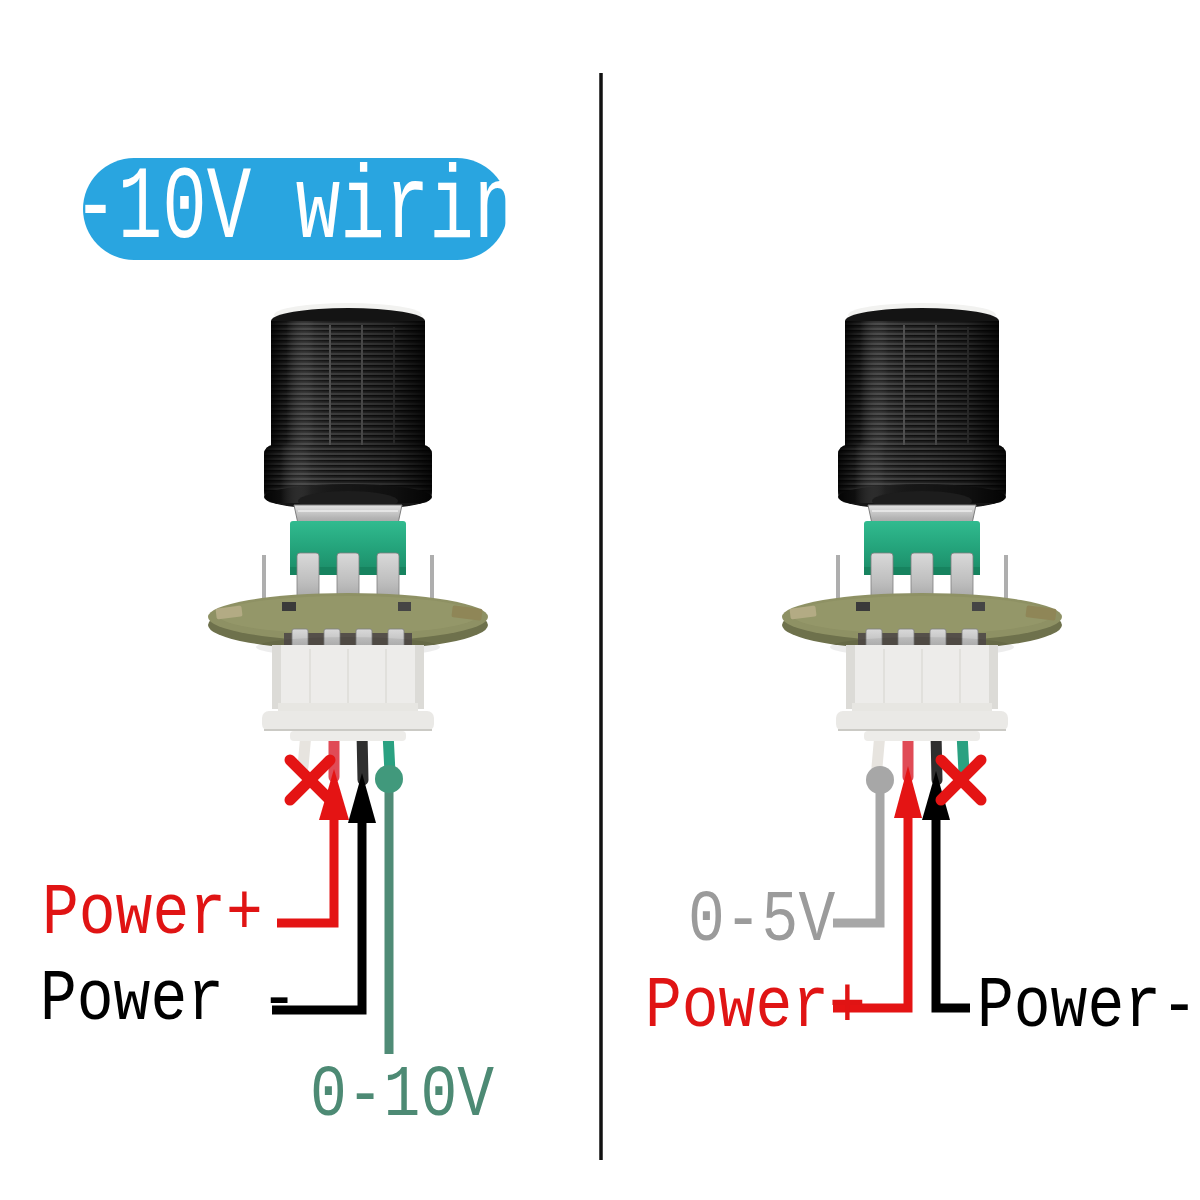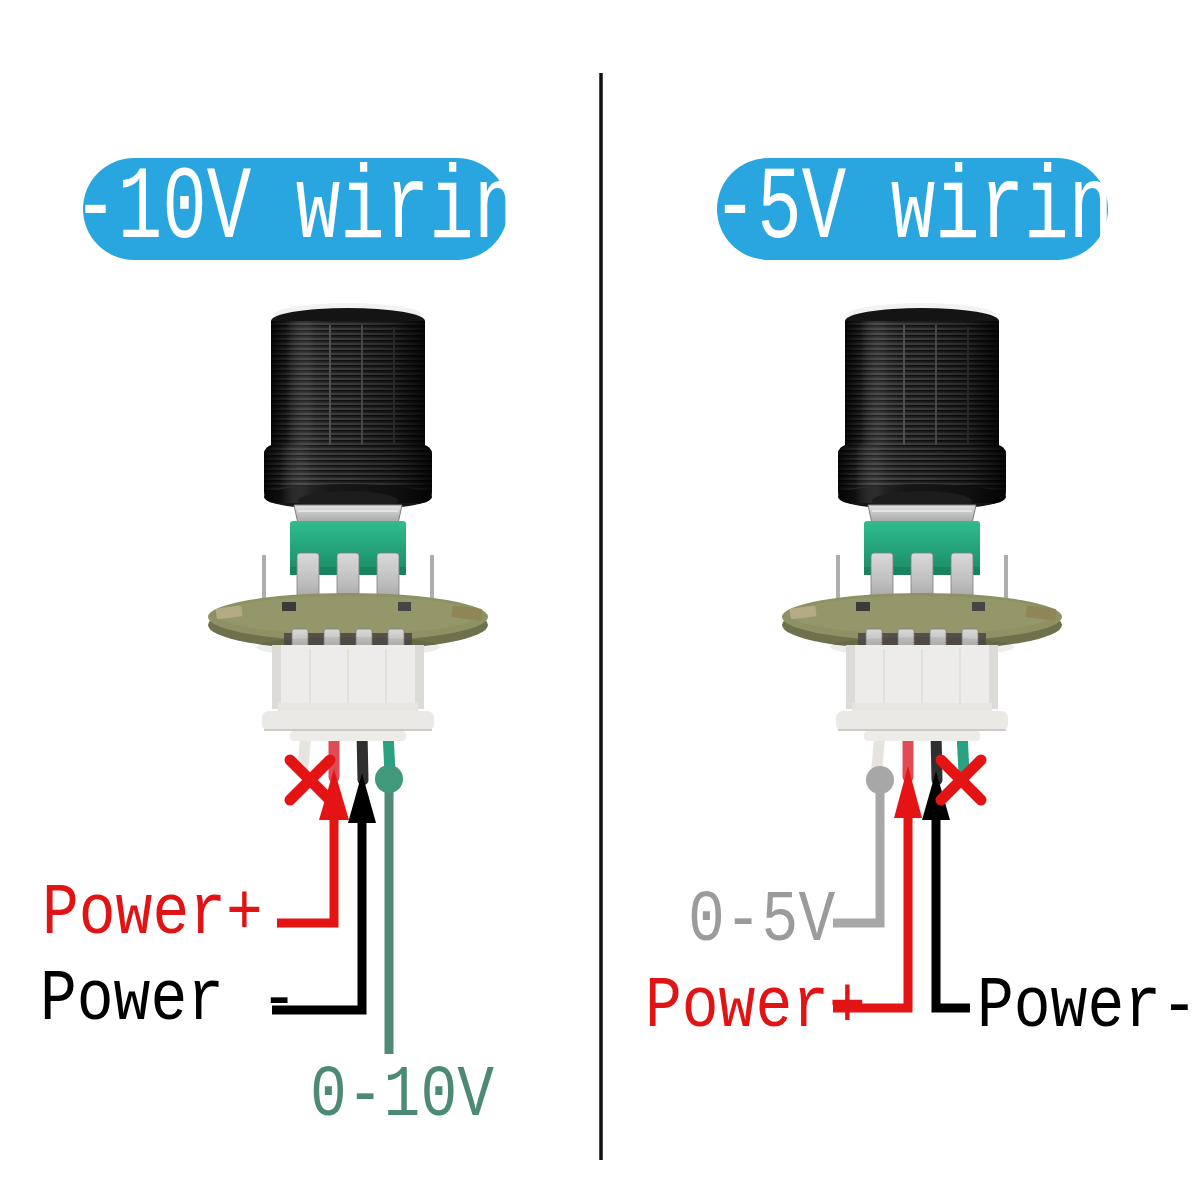--- a/index.html
+++ b/index.html
@@ -171,23 +171,20 @@
       <g stroke-linecap="round">
         <line class="red-ln" x1="941" y1="752" x2="981" y2="792" stroke-width="11"></line>
         <line class="red-ln" x1="981" y1="752" x2="941" y2="792" stroke-width="11"></line>
       </g>
     </g>
   </svg>
 
   <div class="pill" style="left:83px;top:150px;width:425px;">
     <span class="pill-text">0-10V wiring</span>
   </div>
-  <div class="pill" style="left:717px;top:150px;width:391px;">
-    <span class="pill-text">0-5V wiring</span>
-  </div>
 
   <div class="lbl red" style="left:42px;top:869px;">Power+</div>
   <div class="lbl black" style="left:40px;top:955px;">Power -</div>
   <div class="lbl green" style="left:310px;top:1051px;">0-10V</div>
 
   <div class="lbl gray" style="left:688px;top:876px;">0-5V</div>
   <div class="lbl red" style="left:645px;top:962px;">Power+</div>
   <div class="lbl black" style="left:977px;top:962px;">Power-</div>
 
 </div>

